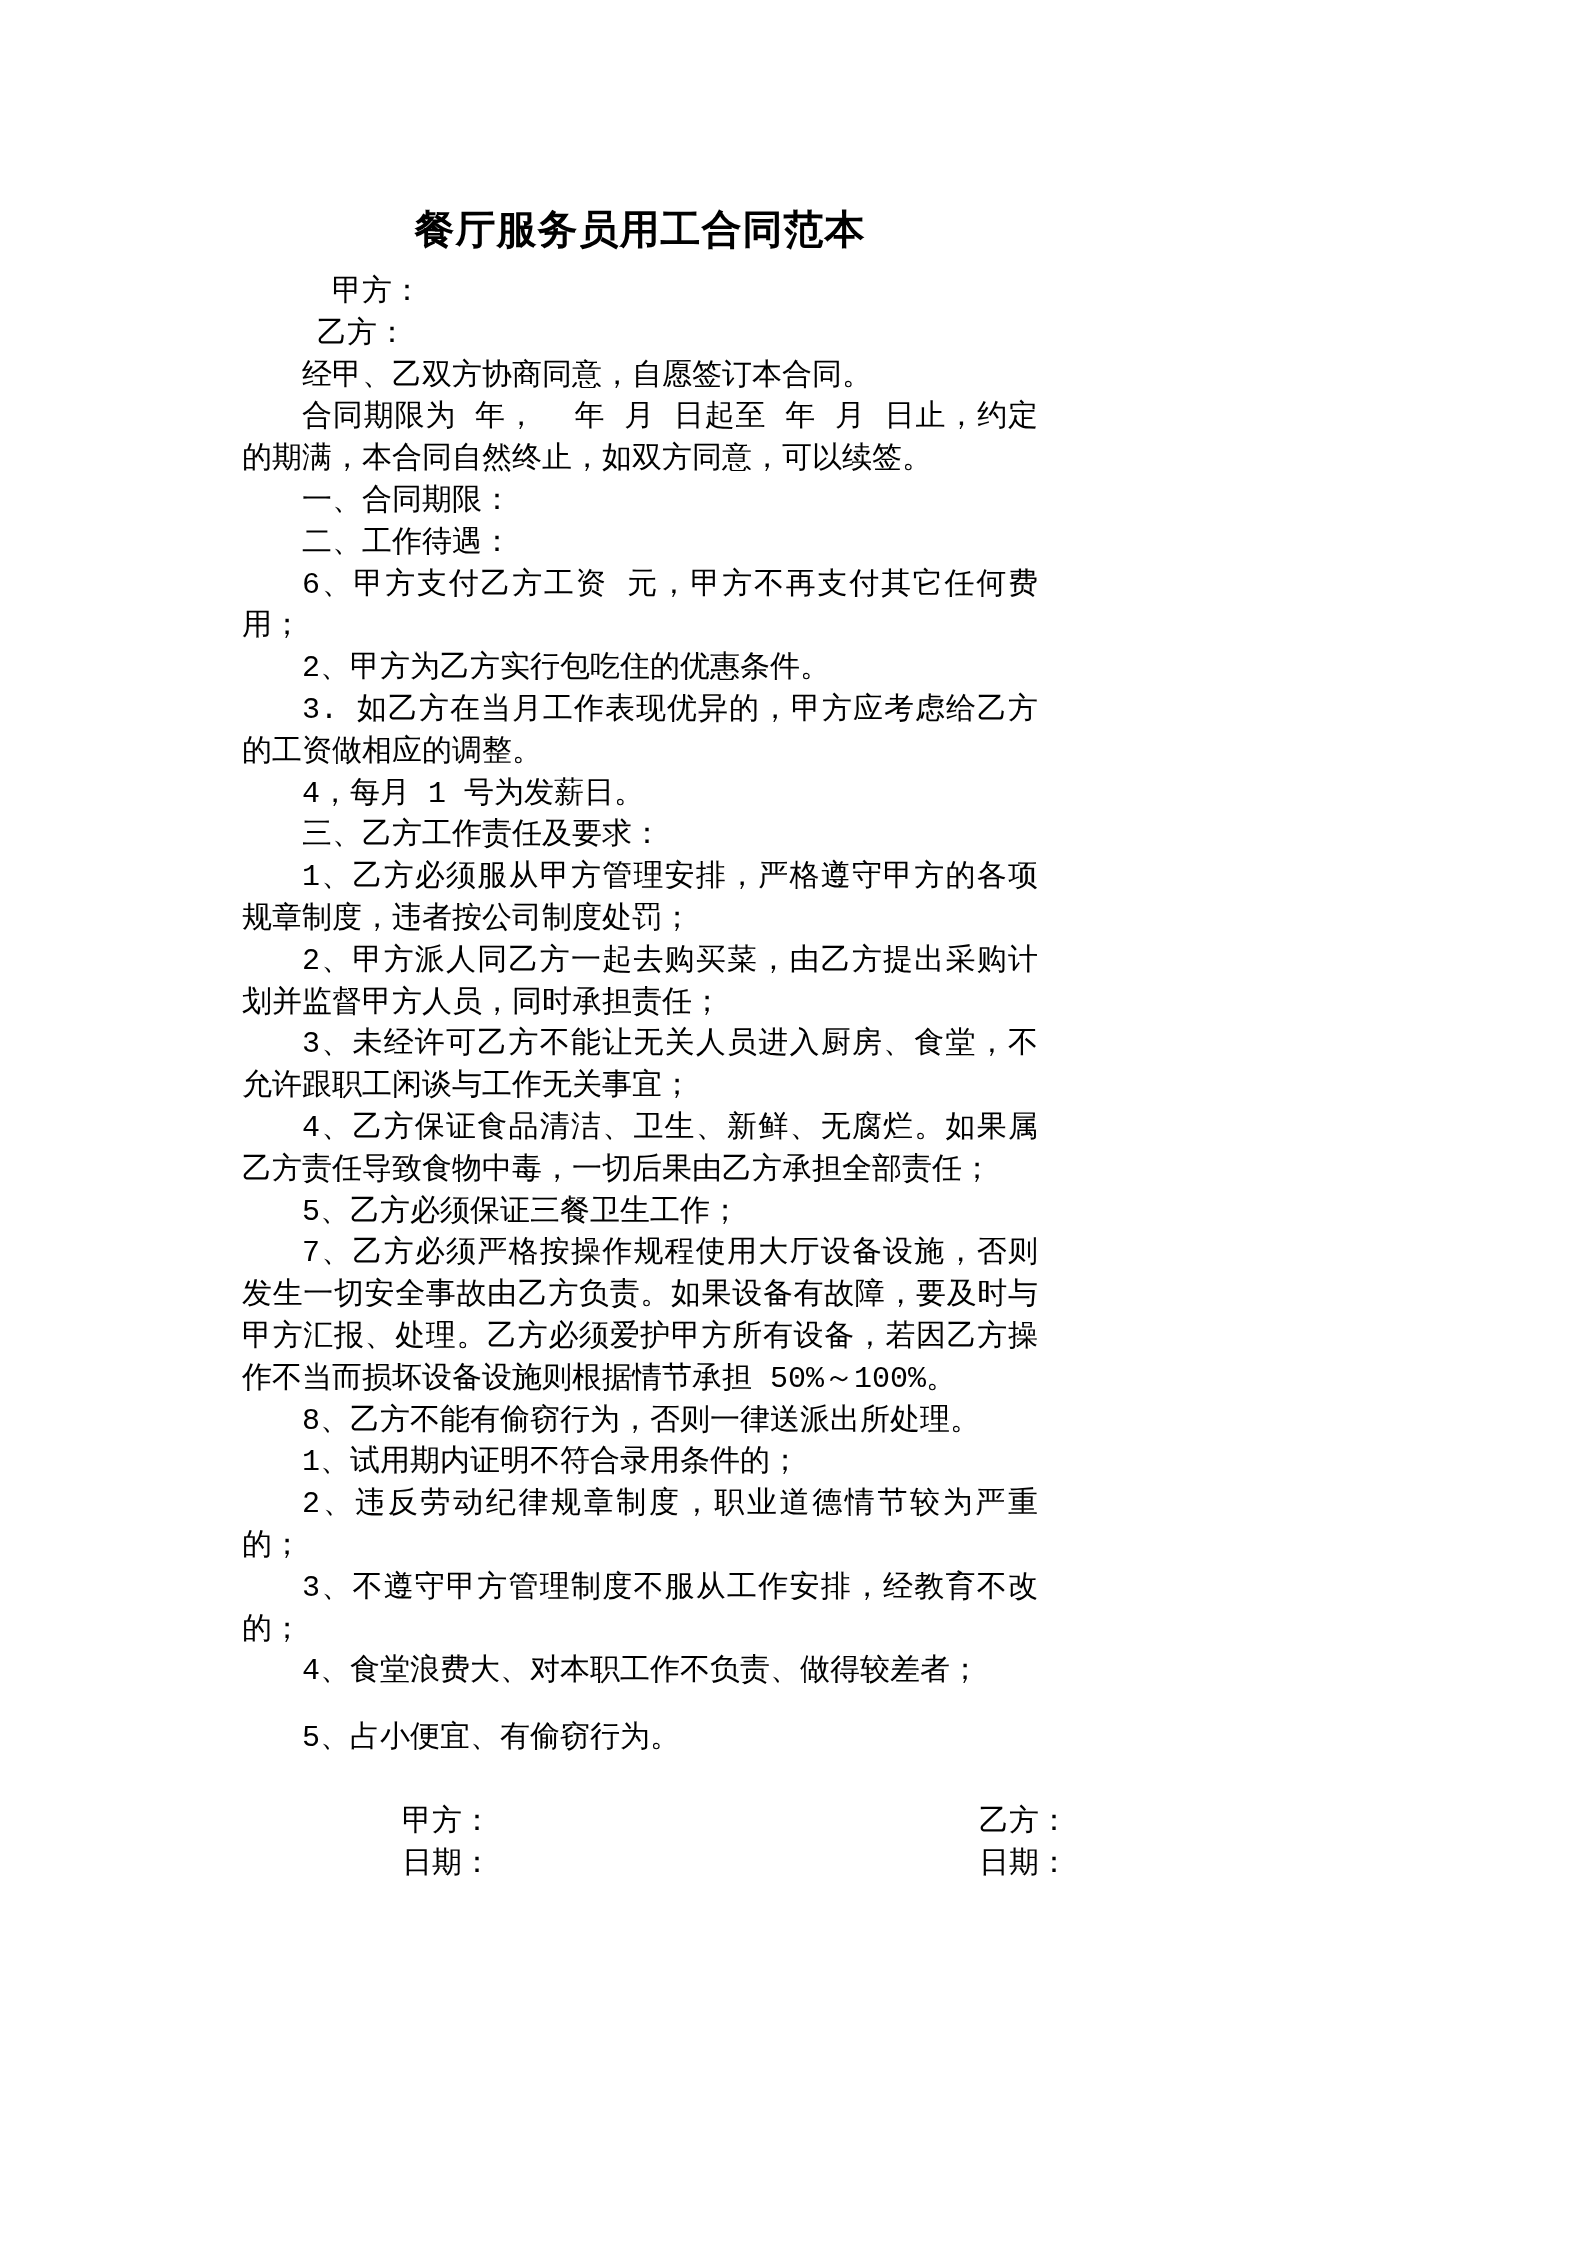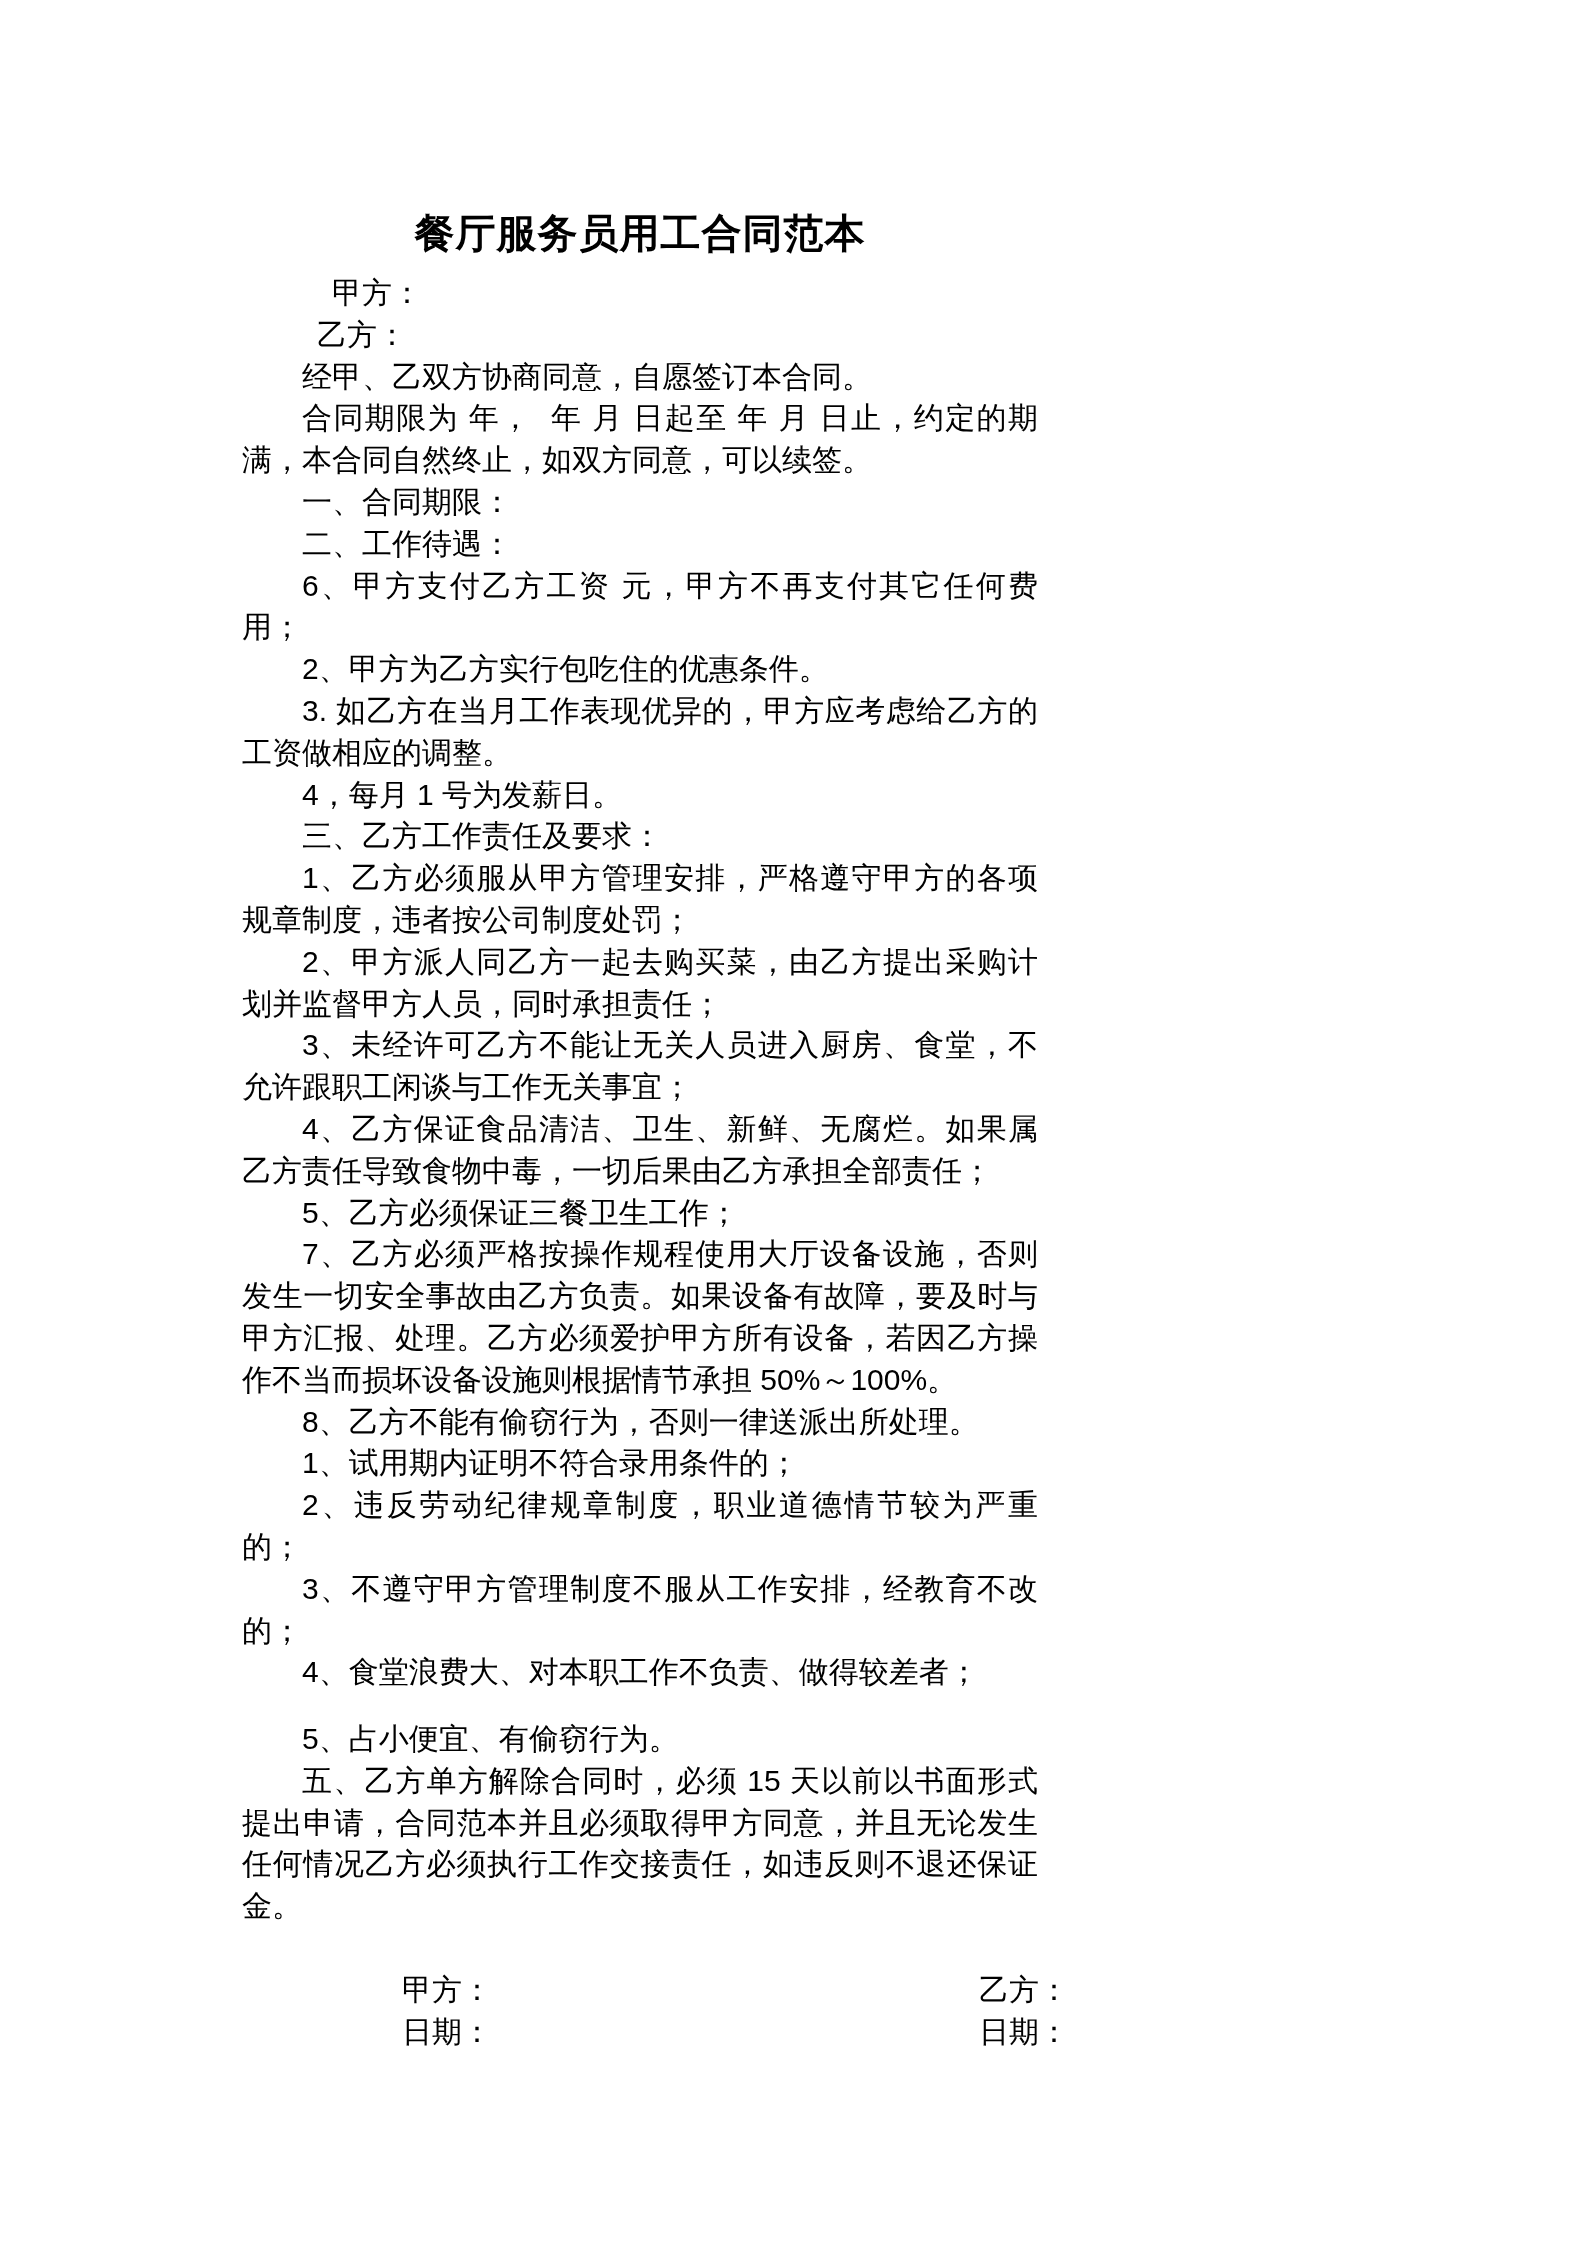--- a/index.html
+++ b/index.html
@@ -6,21 +6,21 @@
     margin: 0;
     padding: 0;
     background: #ffffff;
   }
   .page {
     position: relative;
     width: 1277px;
     height: 2245px;
     background: #ffffff;
     color: #000000;
-    font-family: Liberation Sans, sans-serif;
+    font-family: Liberation Mono, monospace;
     box-sizing: border-box;
     padding: 208px 239px 0 242px;
     overflow: hidden;
   }
   .title {
     font-size: 40px;
     font-weight: bold;
     text-align: center;
     margin: 0 0 14px 0;
     line-height: 50px;
@@ -71,21 +71,20 @@
       <p class="para" style="text-indent: 2em;">3、未经许可乙方不能让无关人员进入厨房、食堂，不允许跟职工闲谈与工作无关事宜；</p>
       <p class="para" style="text-indent: 2em;">4、乙方保证食品清洁、卫生、新鲜、无腐烂。如果属乙方责任导致食物中毒，一切后果由乙方承担全部责任；</p>
       <p class="para" style="text-indent: 2em;">5、乙方必须保证三餐卫生工作；</p>
       <p class="para" style="text-indent: 2em;">7、乙方必须严格按操作规程使用大厅设备设施，否则发生一切安全事故由乙方负责。如果设备有故障，要及时与甲方汇报、处理。乙方必须爱护甲方所有设备，若因乙方操作不当而损坏设备设施则根据情节承担 50%～100%。</p>
       <p class="para" style="text-indent: 2em;">8、乙方不能有偷窃行为，否则一律送派出所处理。</p>
       <p class="para" style="text-indent: 2em;">1、试用期内证明不符合录用条件的；</p>
       <p class="para" style="text-indent: 2em;">2、违反劳动纪律规章制度，职业道德情节较为严重的；</p>
       <p class="para" style="text-indent: 2em;">3、不遵守甲方管理制度不服从工作安排，经教育不改的；</p>
       <p class="para" style="text-indent: 2em;">4、食堂浪费大、对本职工作不负责、做得较差者；</p>
       <p class="para" style="text-indent: 2em; margin-top: 25px;">5、占小便宜、有偷窃行为。</p>
-      <p class="para" style="text-indent: 2em;">五、乙方单方解除合同时，必须 15 天以前以书面形式提出申请，合同范本并且必须取得甲方同意，并且无论发生任何情况乙方必须执行工作交接责任，如违反则不退还保证金。</p>
     </div>
 
   <div class="signature">
     <div class="sig-col sig-left">
       <div class="sig-line">甲方：</div>
       <div class="sig-line">日期：</div>
     </div>
     <div class="sig-col sig-right">
       <div class="sig-line">乙方：</div>
       <div class="sig-line">日期：</div>

